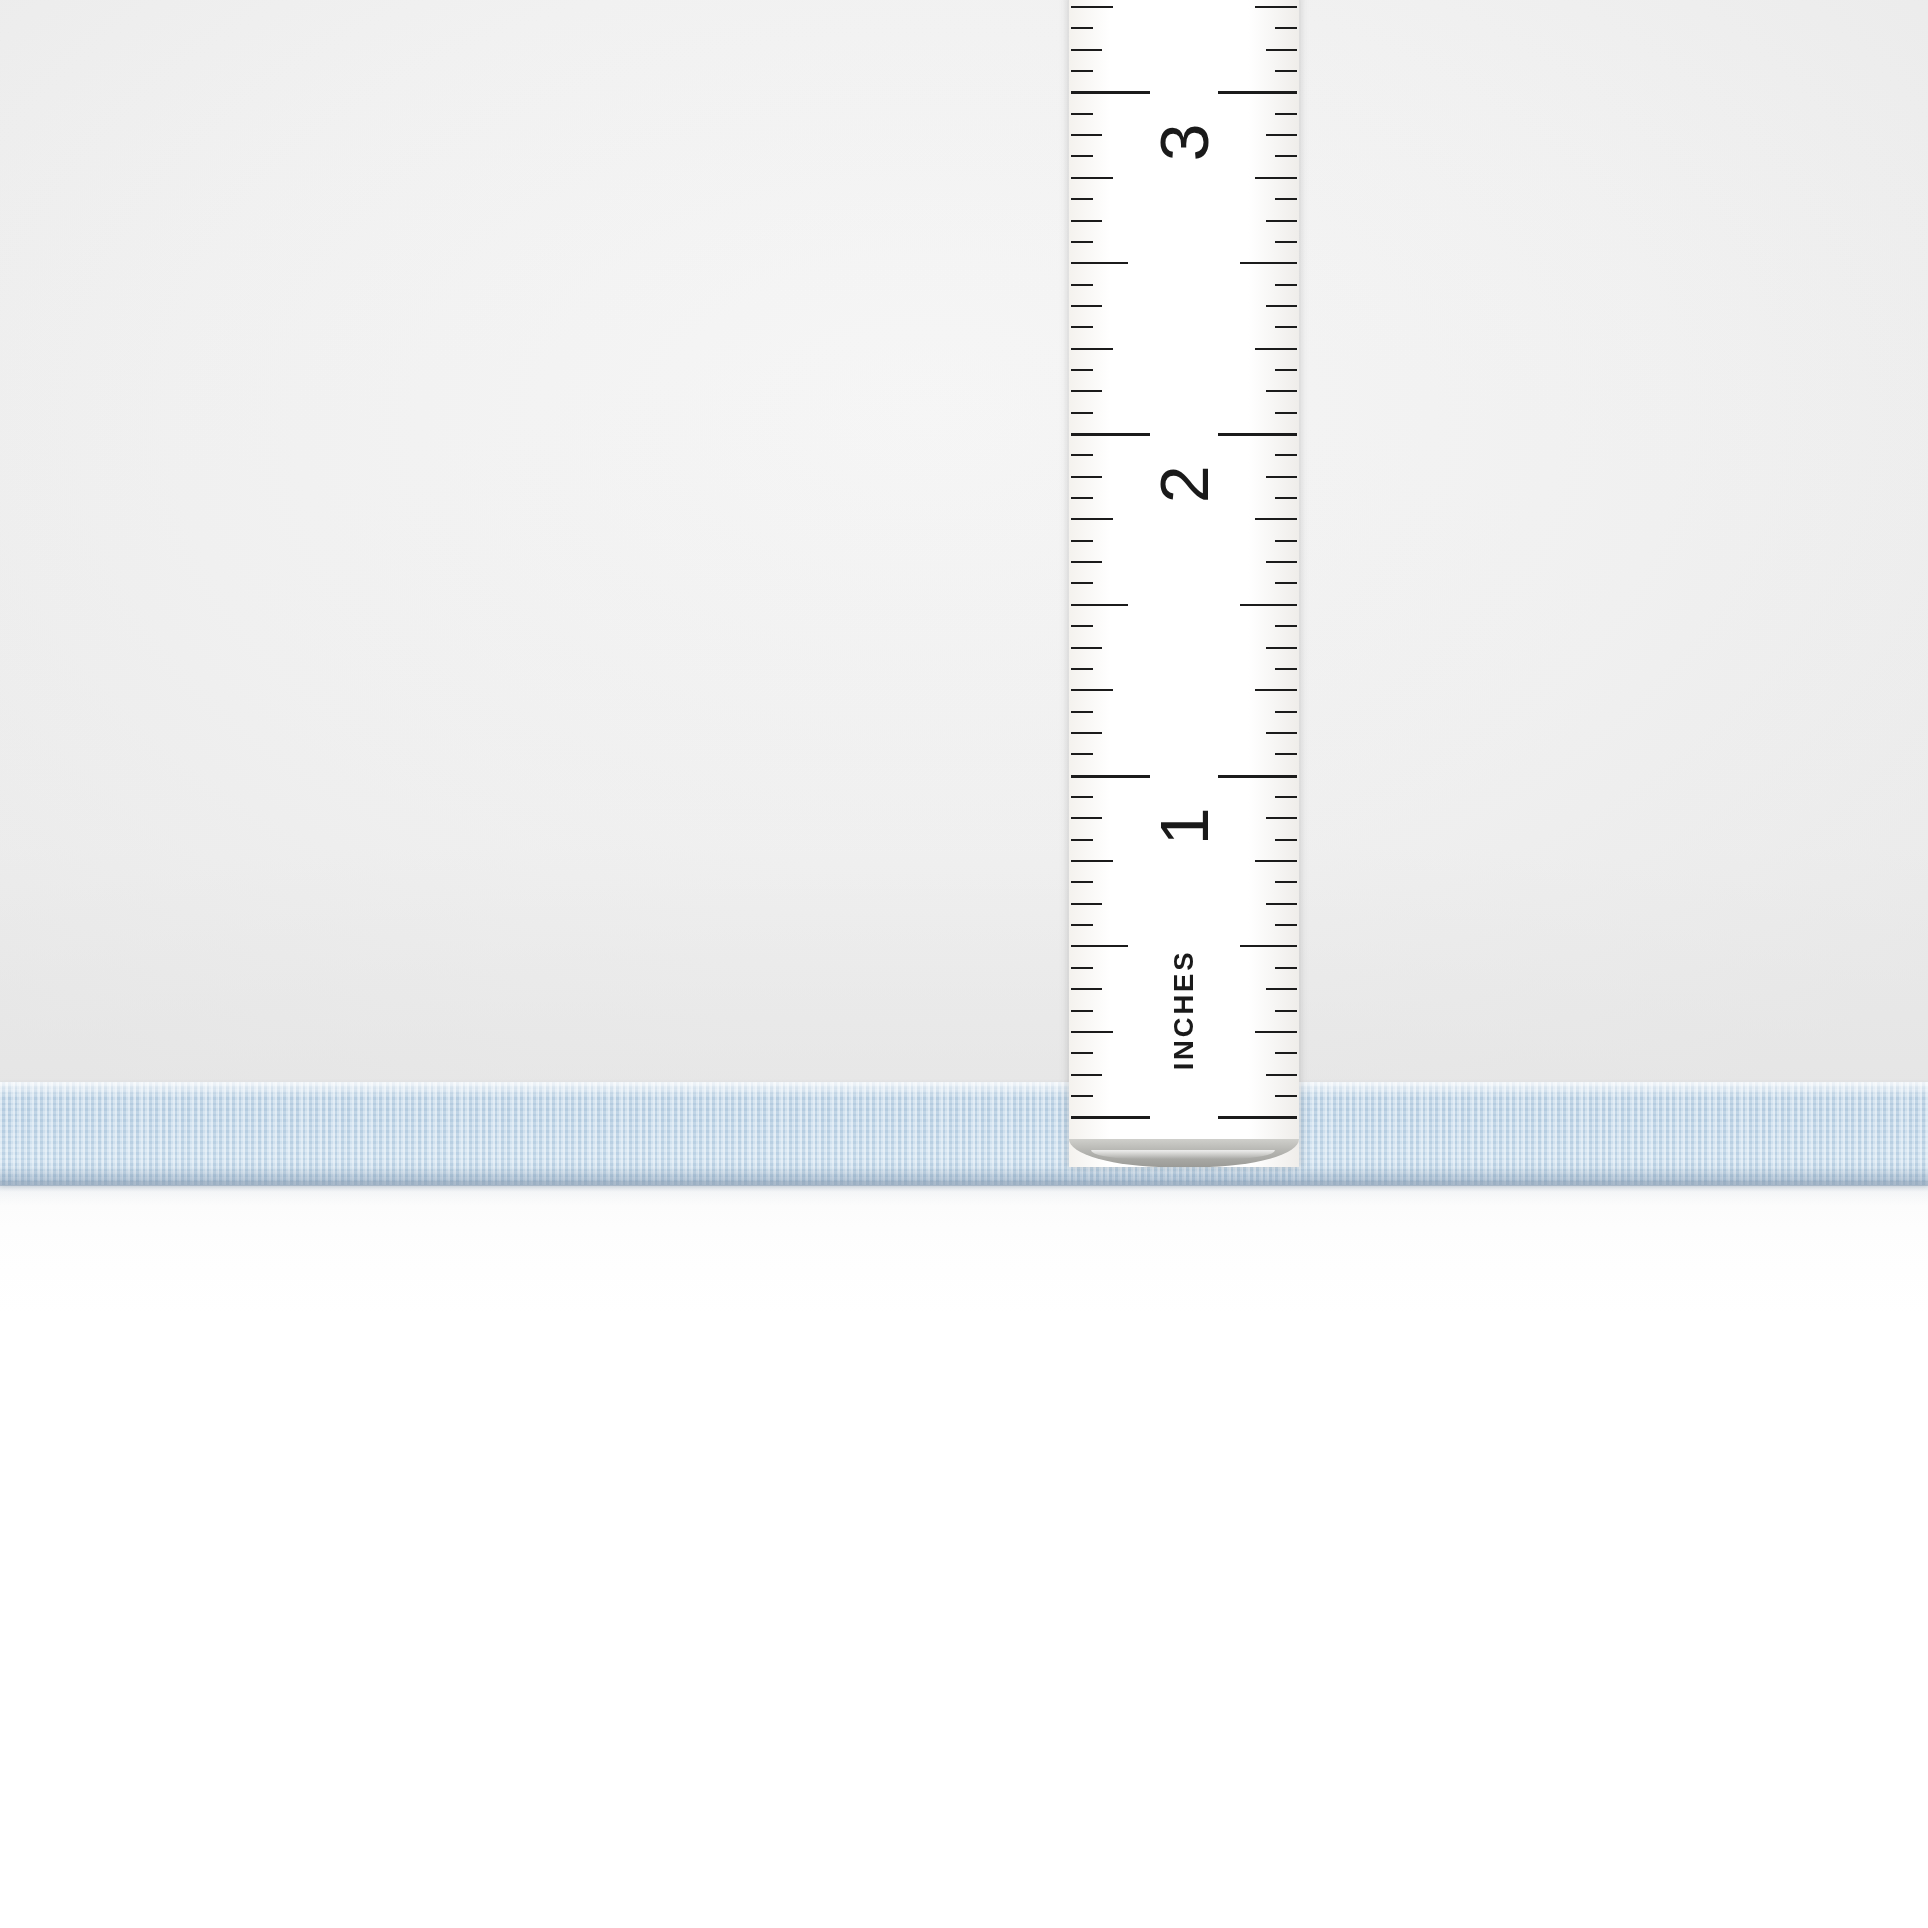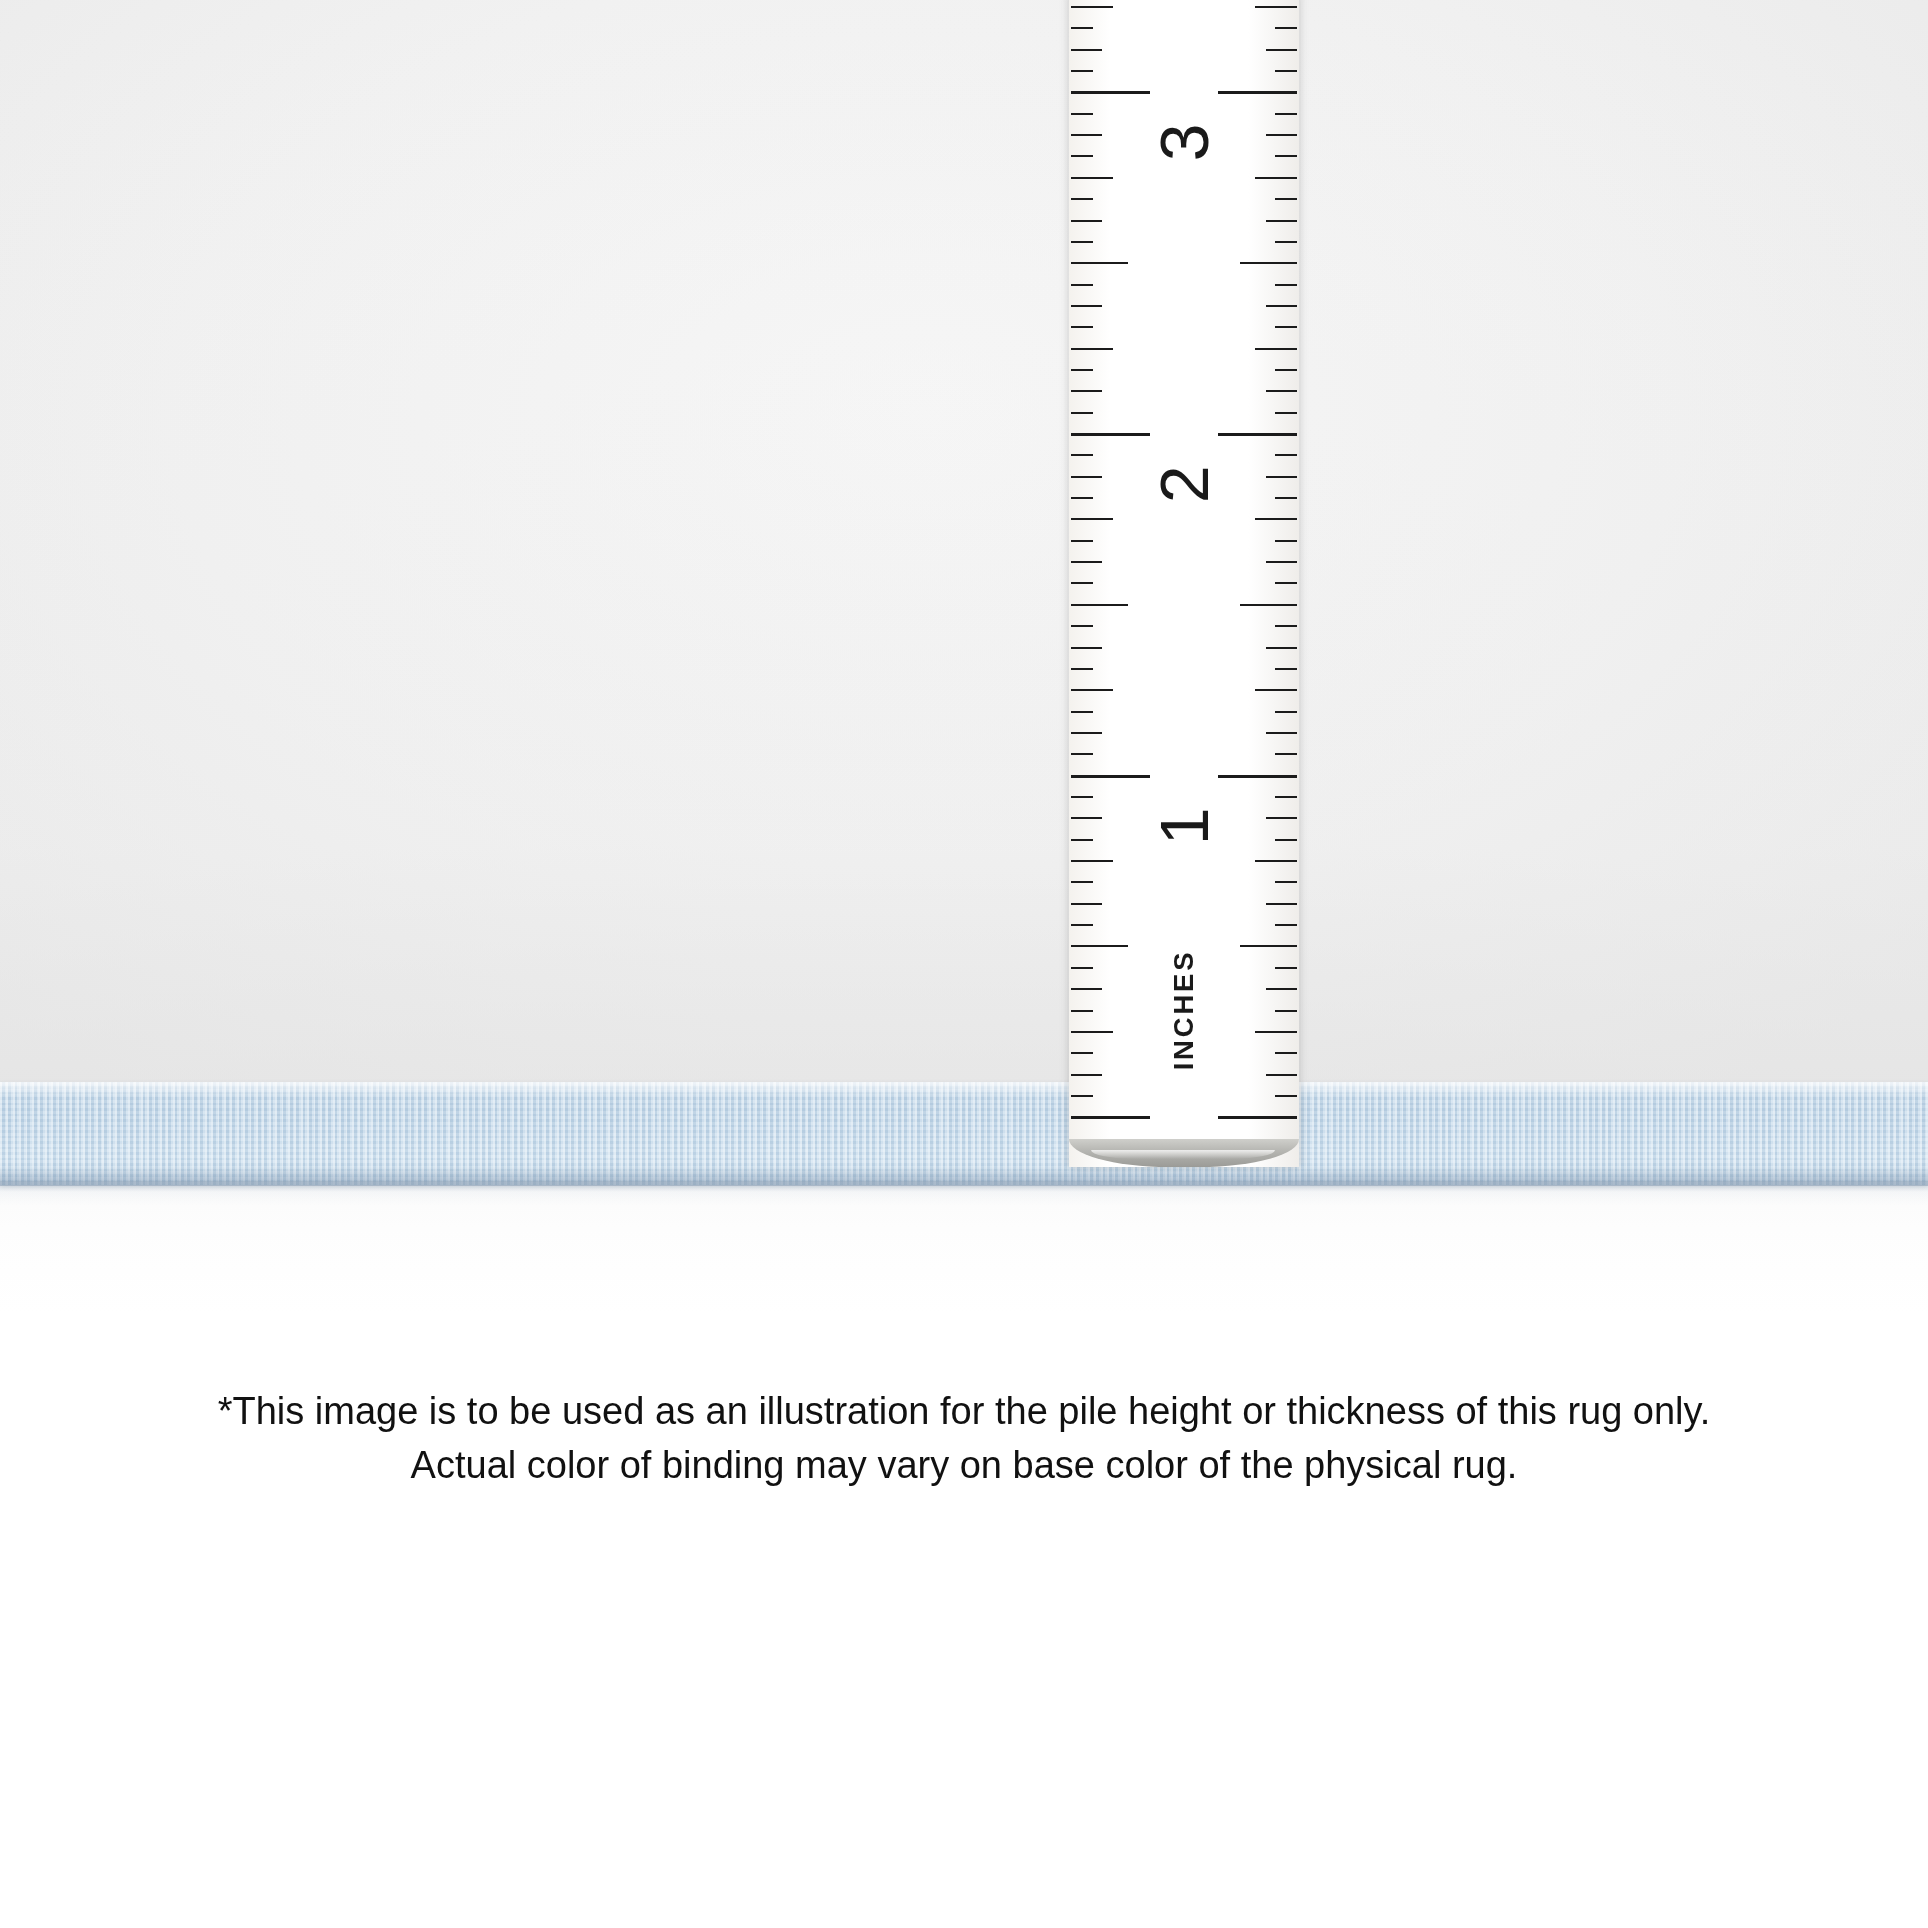--- a/index.html
+++ b/index.html
@@ -359,19 +359,15 @@
         <div class="ruler-unit" style="top: 999px;">INCHES</div>
 
       </div>
       <div class="ruler-tip">
         <div class="ruler-tip-shine"></div>
       </div>
     </div>
 
   </div>
 
-  <div class="caption">
-    <span class="line">*This image is to be used as an illustration for the pile height or thickness of this rug only.</span>
-    <span class="line">Actual color of binding may vary on base color of the physical rug.</span>
-  </div>
 
 </div>
 
 
 </body></html>

